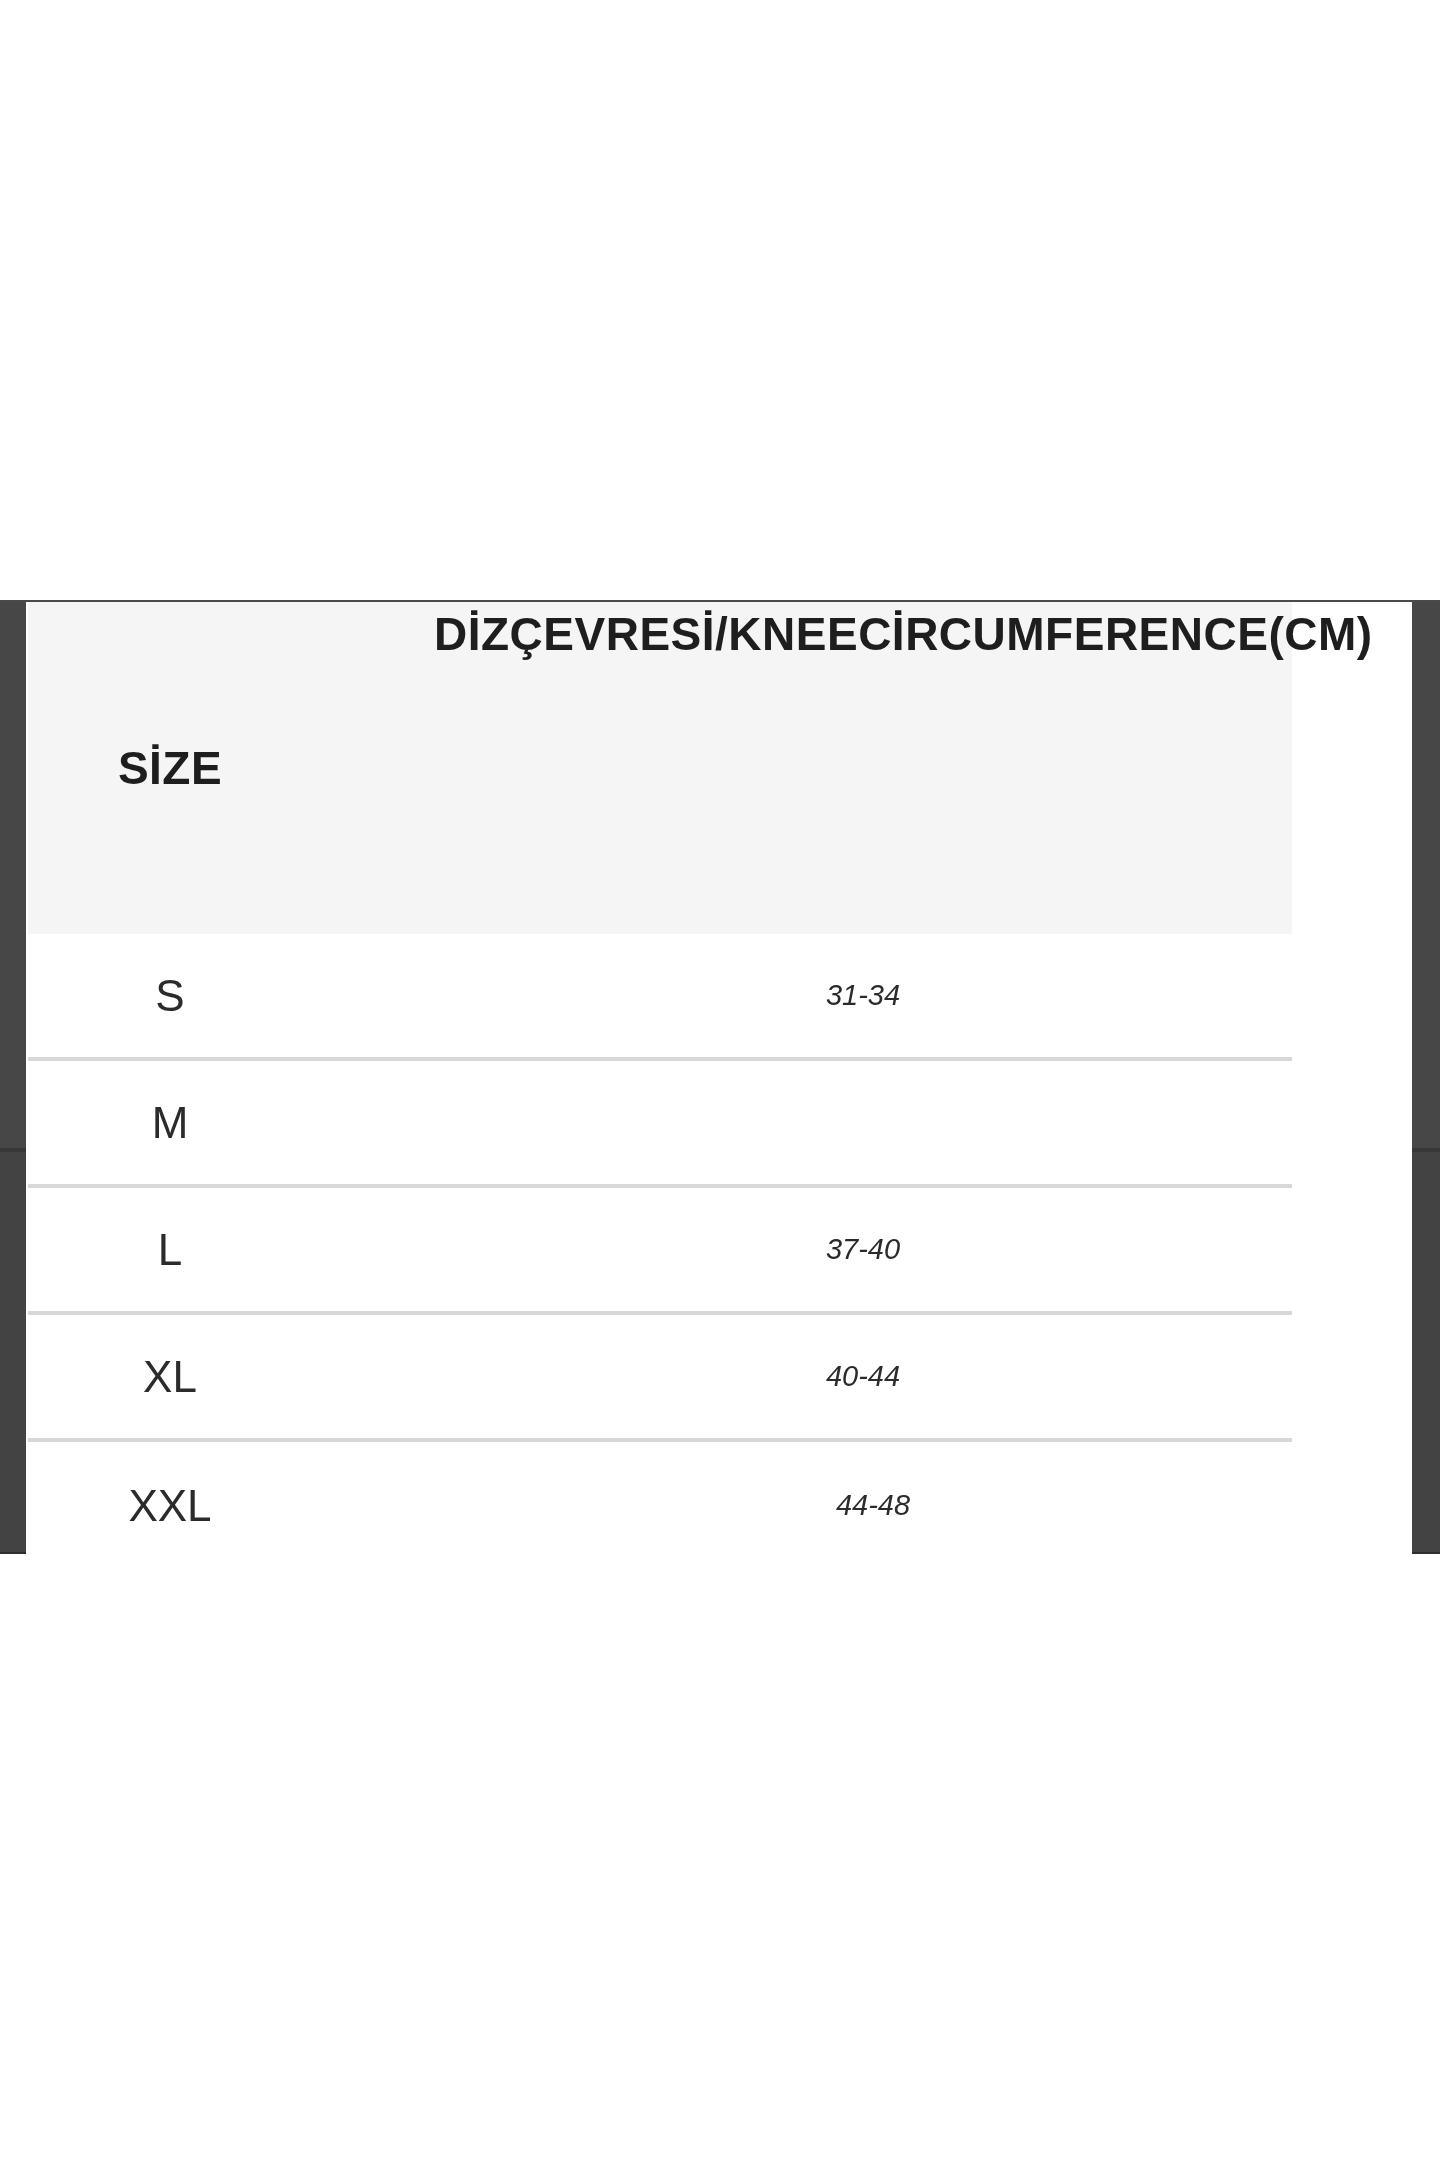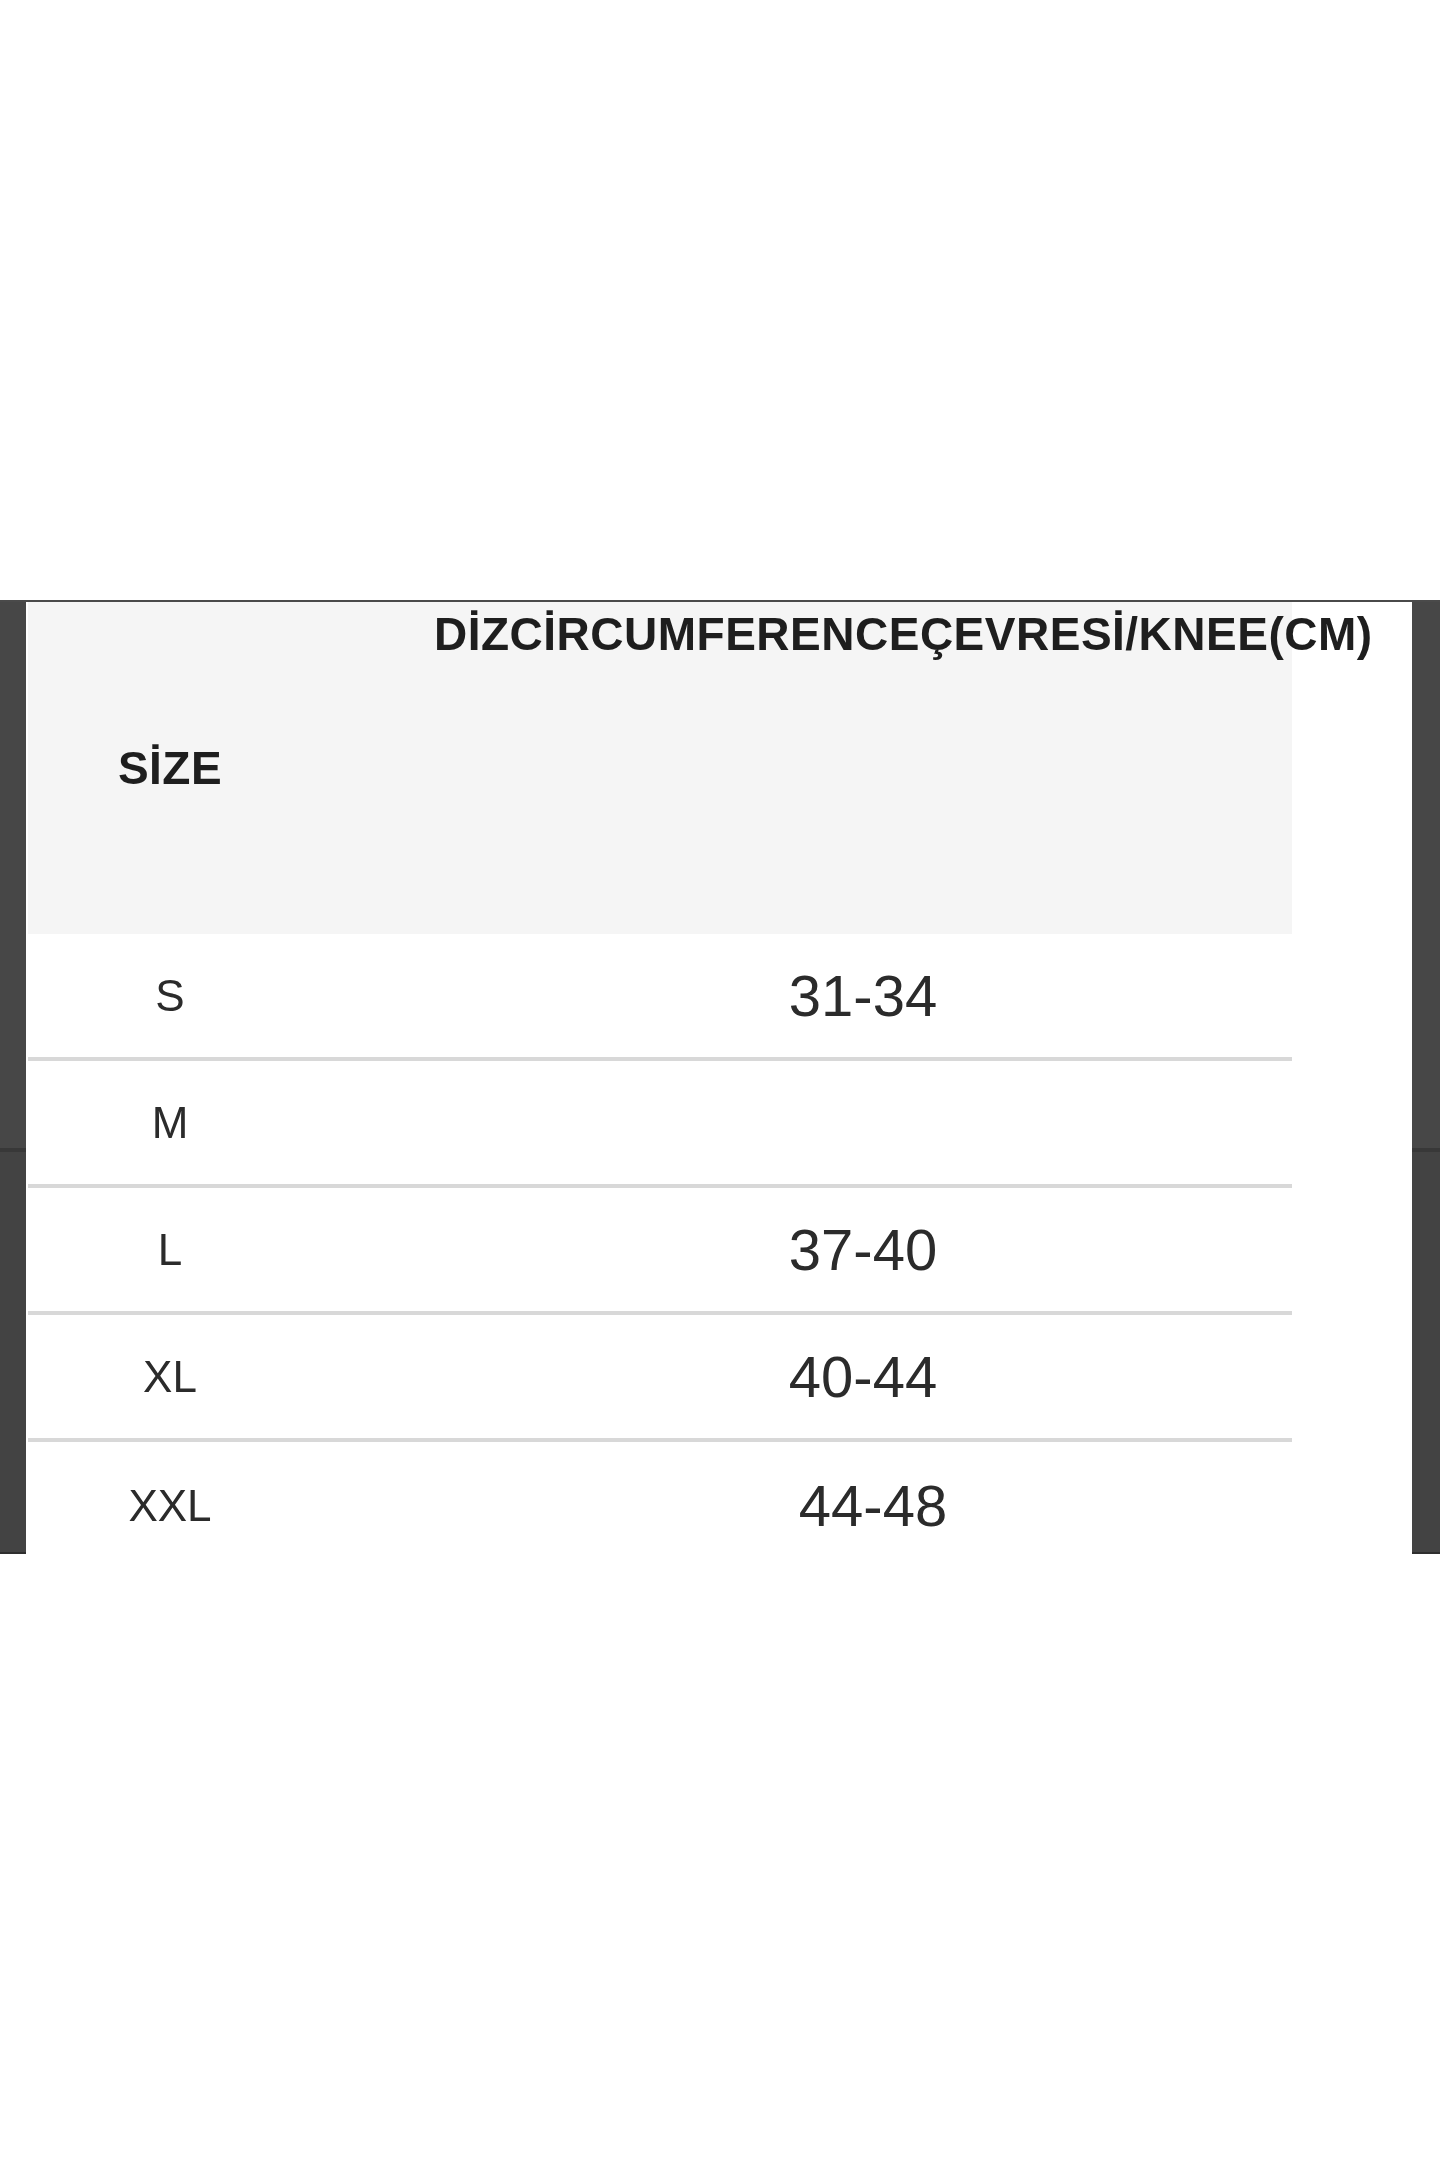--- a/index.html
+++ b/index.html
@@ -69,38 +69,39 @@
     font-size:44px;
     color:var(--text-body);
   }
   .trow:last-child{border-bottom:none;gap:20px;}
   .cell-size{
     display:flex;align-items:center;justify-content:center;
   }
   .cell-range{
     display:flex;align-items:center;justify-content:center;
     padding-left:122px;
-    font-size:58px;
+    font-size:29px;
     white-space:nowrap;
+    font-style:italic;
   }
 </style>
 </head>
 <body>
 
 <div class="top-line"></div>
 <div class="side-bar left"></div>
 <div class="side-bar right"></div>
 
 <div class="size-table">
   <div class="t-row thead">
     <div class="th-size">SİZE</div>
     <div class="th-knee">
         <div class="hline">DİZ</div>
+        <div class="hline">ÇEVRESİ/KNEE</div>
         <div class="hline">CİRCUMFERENCE</div>
-        <div class="hline">ÇEVRESİ/KNEE</div>
         <div class="hline">(CM)</div>
       </div>
   </div>
   <div id="table-body">
   <div class="t-row trow">
     <div class="cell-size">S</div>
     <div class="cell-range">31-34</div>
   </div>
 
   <div class="t-row trow">

